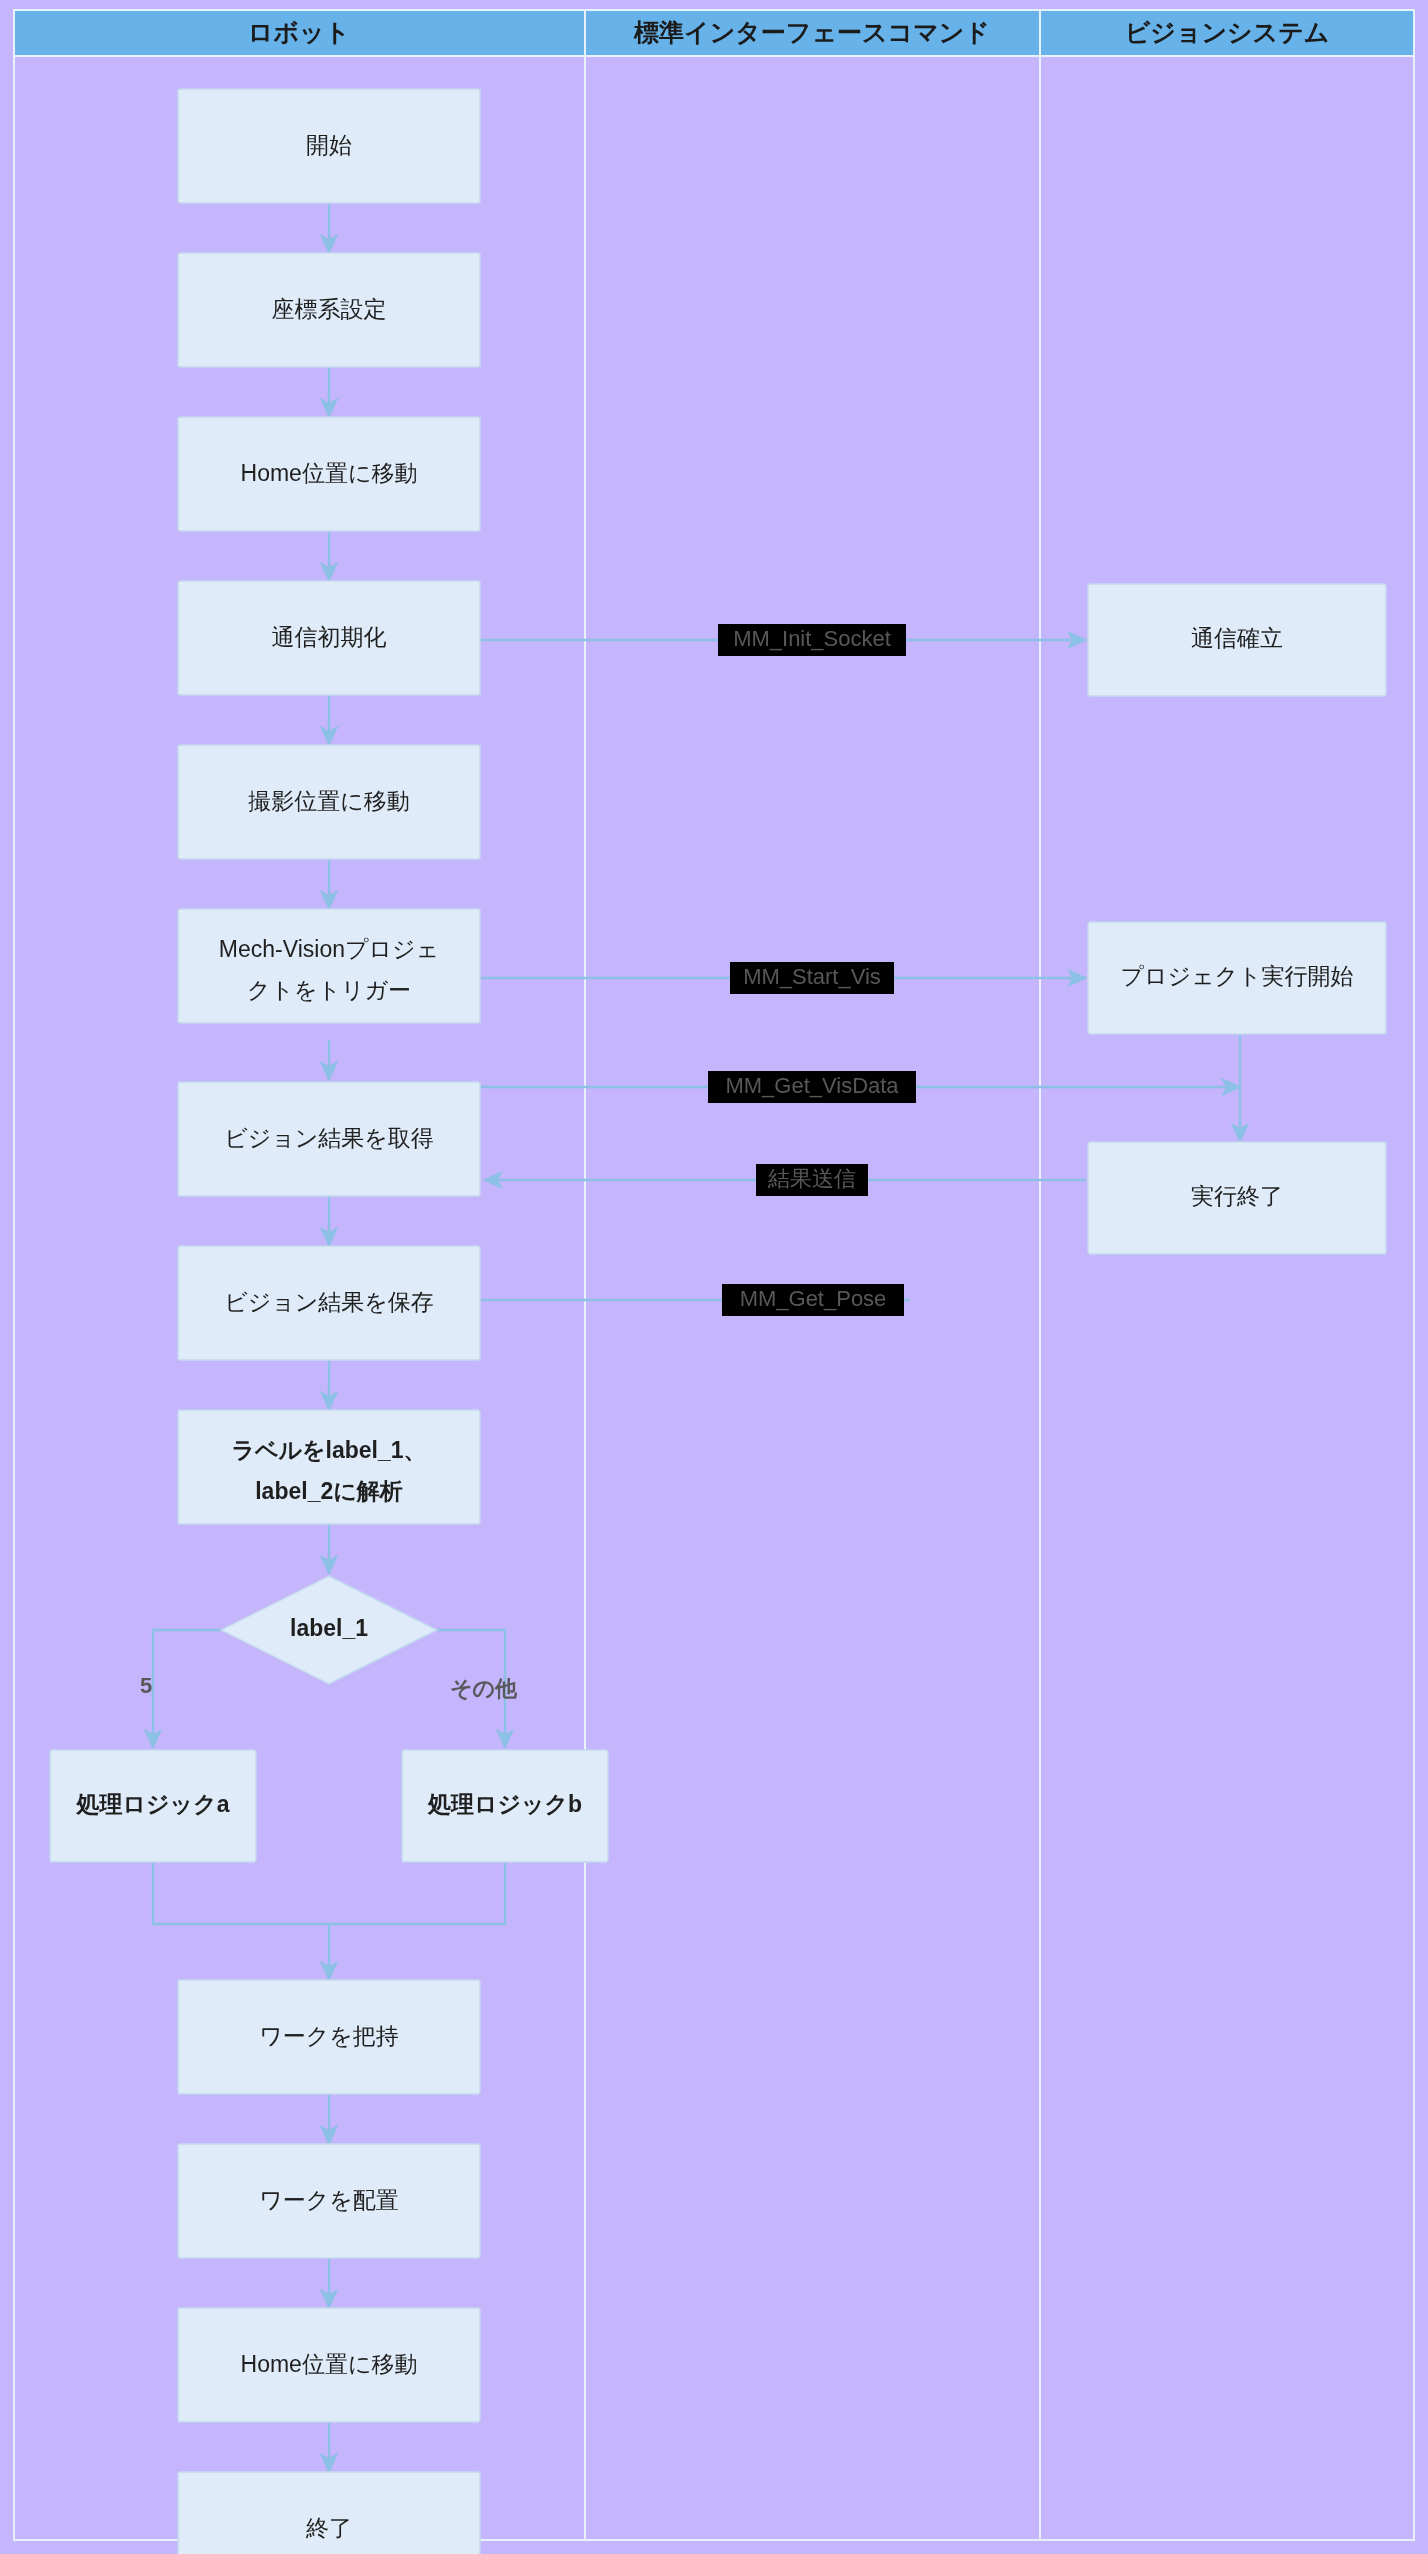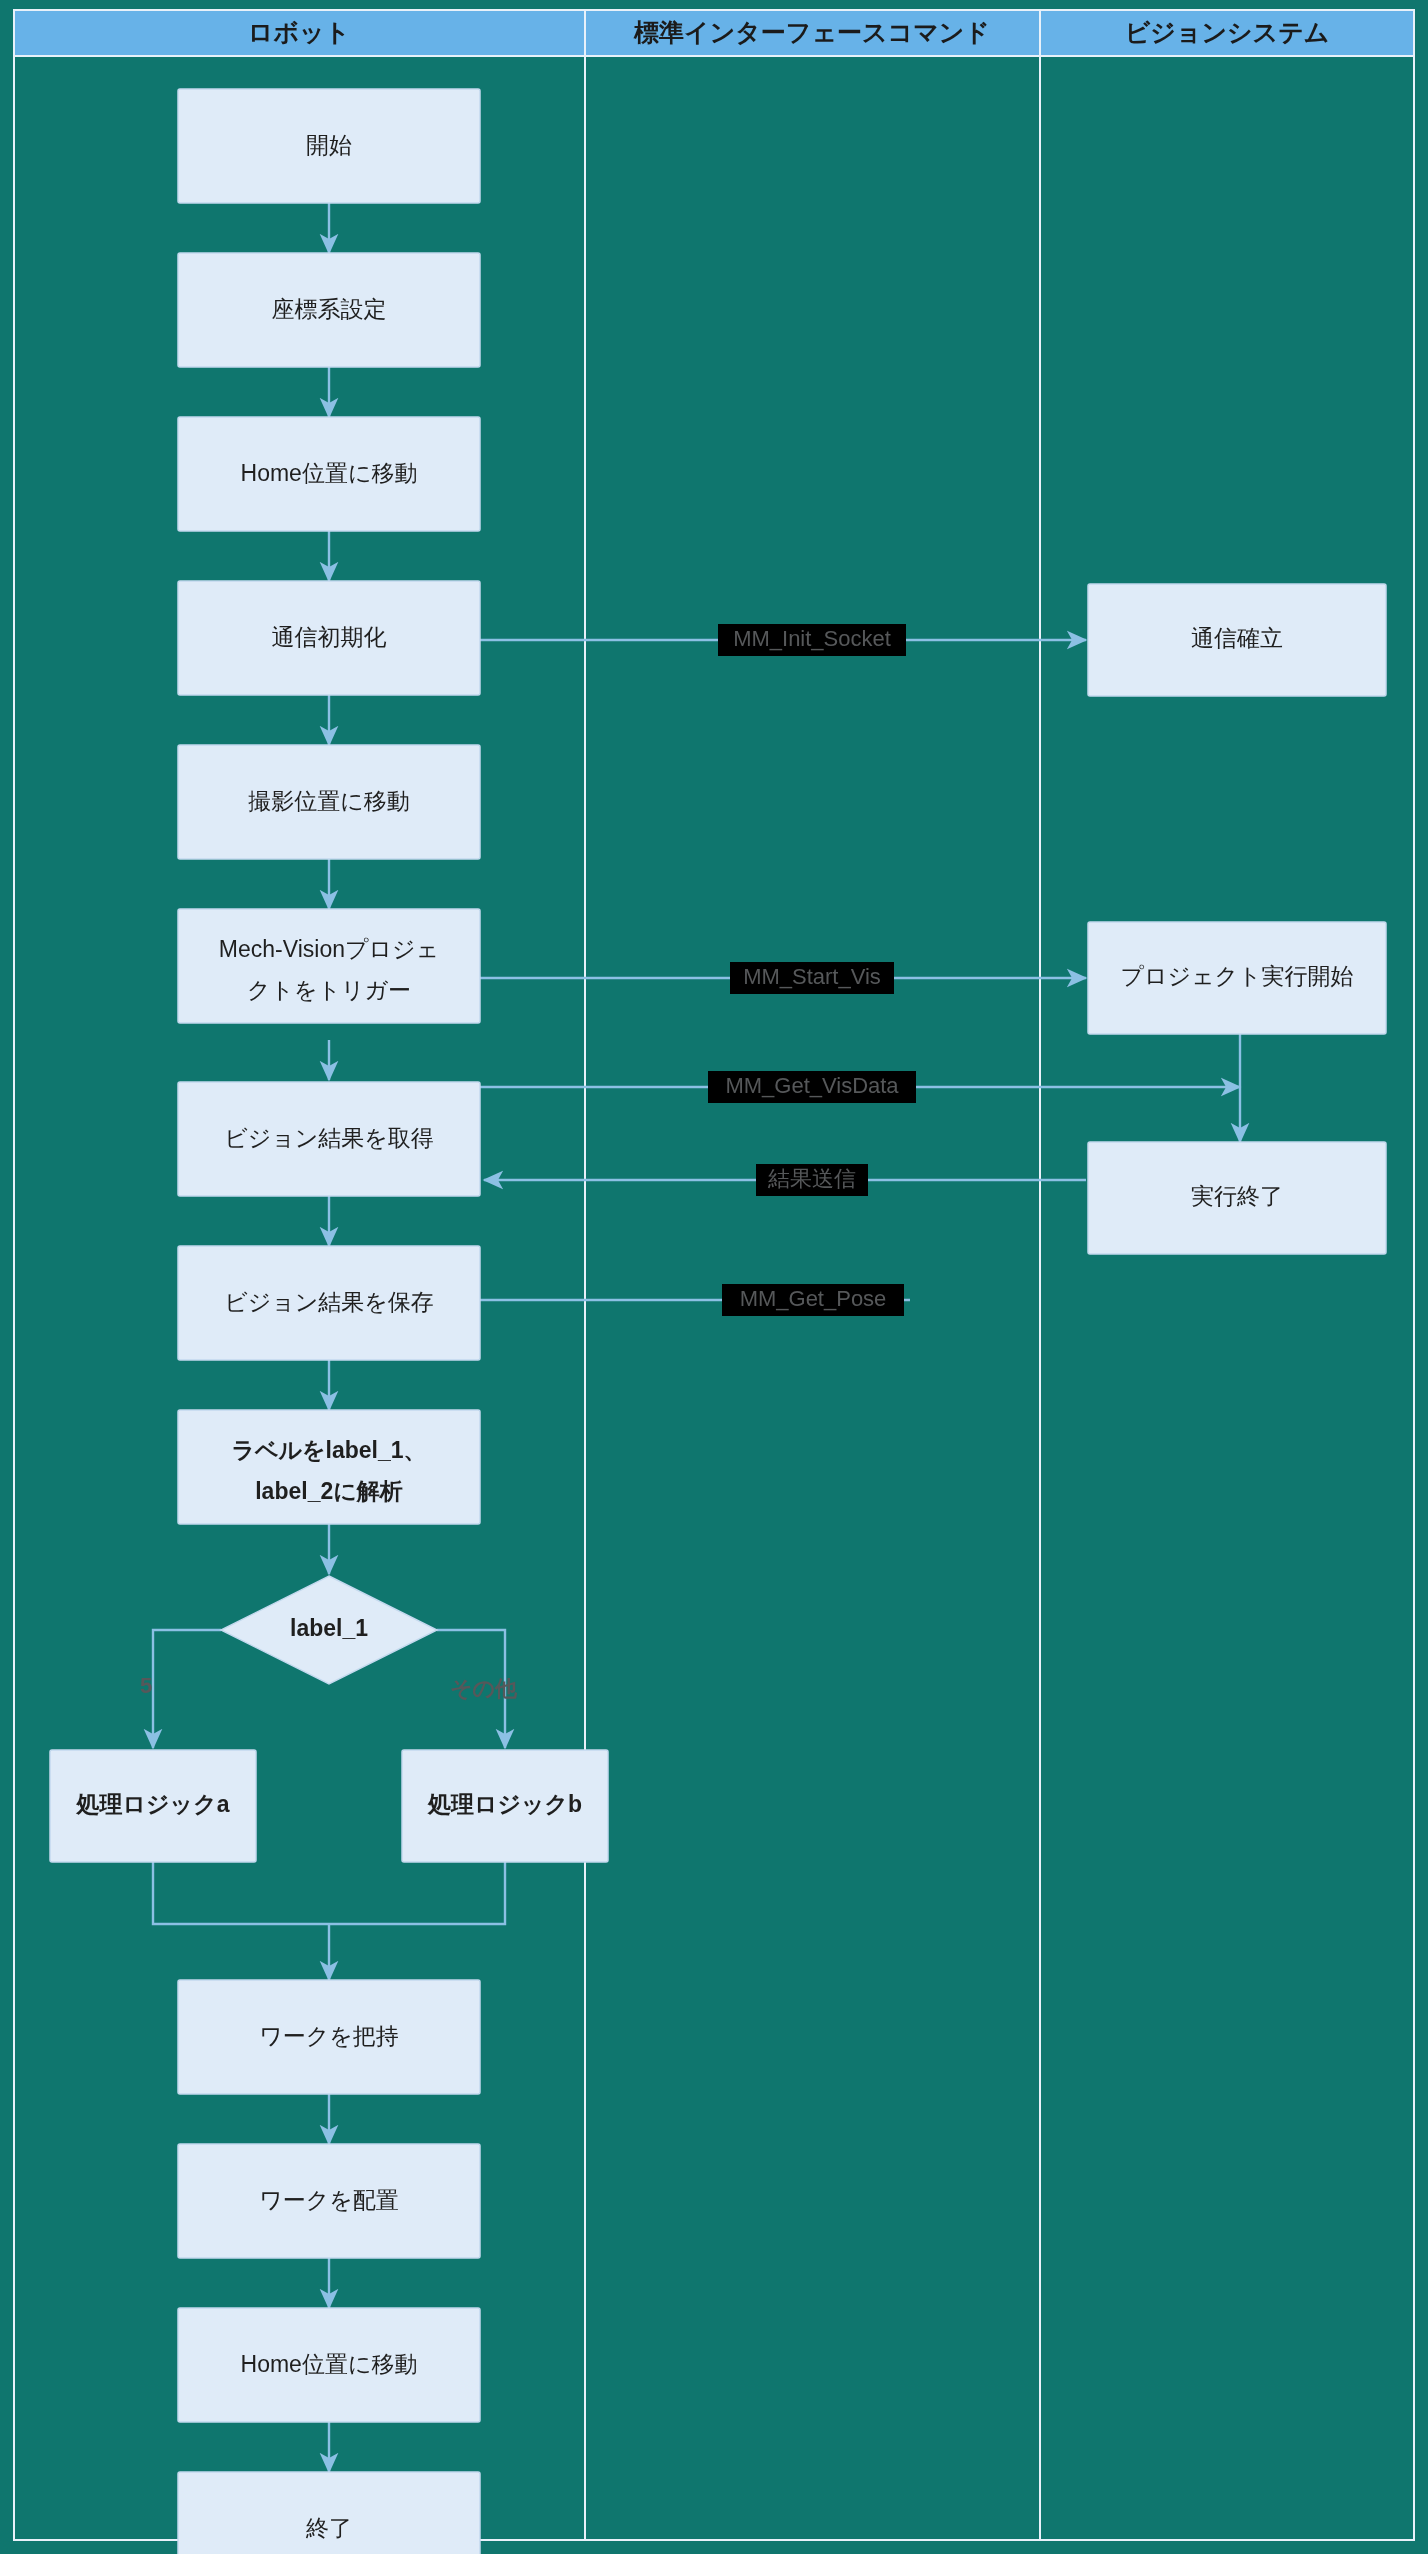--- a/index.html
+++ b/index.html
@@ -11,21 +11,21 @@
     width: 1428px;
     height: 2554px;
     font-family: "Liberation Sans", "DejaVu Sans", sans-serif;
     overflow: hidden;
     position: relative;
   }
   #stage {
     position: relative;
     width: 1428px;
     height: 2554px;
-    background: #0f766e;
+    background: #c4b5fd;
   }
   svg#diagram {
     position: absolute;
     top: 0; left: 0;
     width: 1428px;
     height: 2554px;
     display: block;
   }
   .lane-header-rect {
     fill: #67b2e8;

